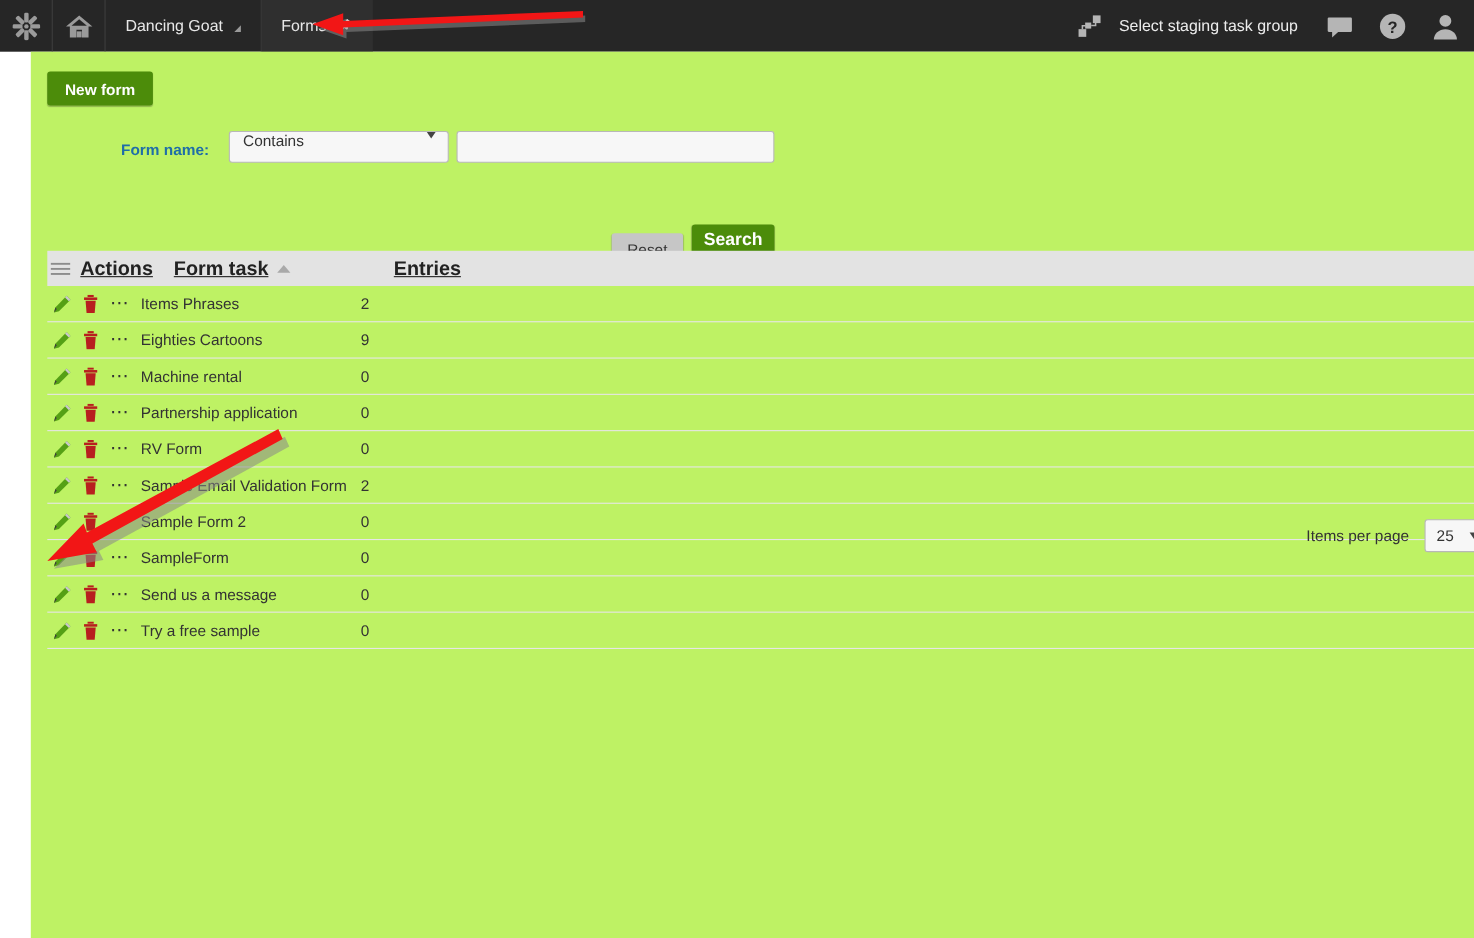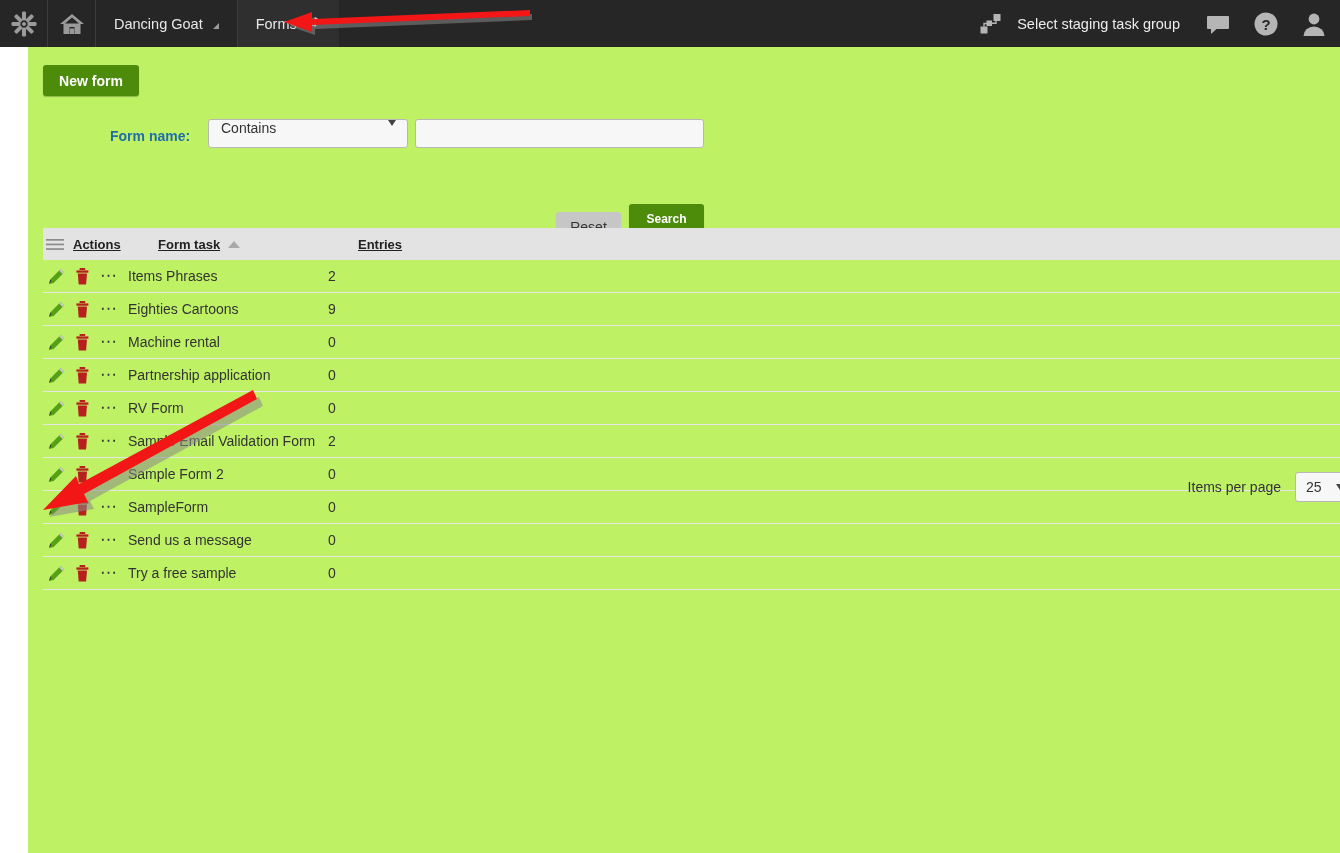--- a/index.html
+++ b/index.html
@@ -99,31 +99,31 @@
     background: #f7f7f7; border: 1px solid #b8b8b8; border-radius: 3px;
     font-size: 14px; padding: 0 8px; color:#333;
     font-family: "Liberation Sans", sans-serif;
   }
   #resetBtn {
     position: absolute; left: 528px; top: 165px;
     width: 65px; height: 30px; font-size: 14px;
   }
   #searchBtn {
     position: absolute; left: 601px; top: 157px;
-    width: 75px; height: 30px; font-size: 12px; font-weight: bold;
+    width: 75px; height: 30px; font-size: 16px; font-weight: bold;
   }
 
   
   .tbl { position: absolute; left: 15px; top: 181px; width: 1310px; }
   .thead {
     height: 32px; background: #e3e3e3;
     display: flex; align-items: center;
   }
   .th {
-    font-size: 13px; font-weight: bold; color: #222;
+    font-size: 18px; font-weight: bold; color: #222;
     display: flex; align-items: center;
   }
   .th u { text-decoration: underline; cursor: pointer; }
   .c-burger { width: 30px; display:flex; align-items:center; justify-content:flex-start; padding-left:3px;}
   .c-actions { width: 85px; }
   .c-name { width: 200px; display:flex; align-items:center; gap:8px;}
   .c-entries { width: 200px; }
   .sort-asc {
     width:0;height:0; display:inline-block;
     border-left: 6px solid transparent;

